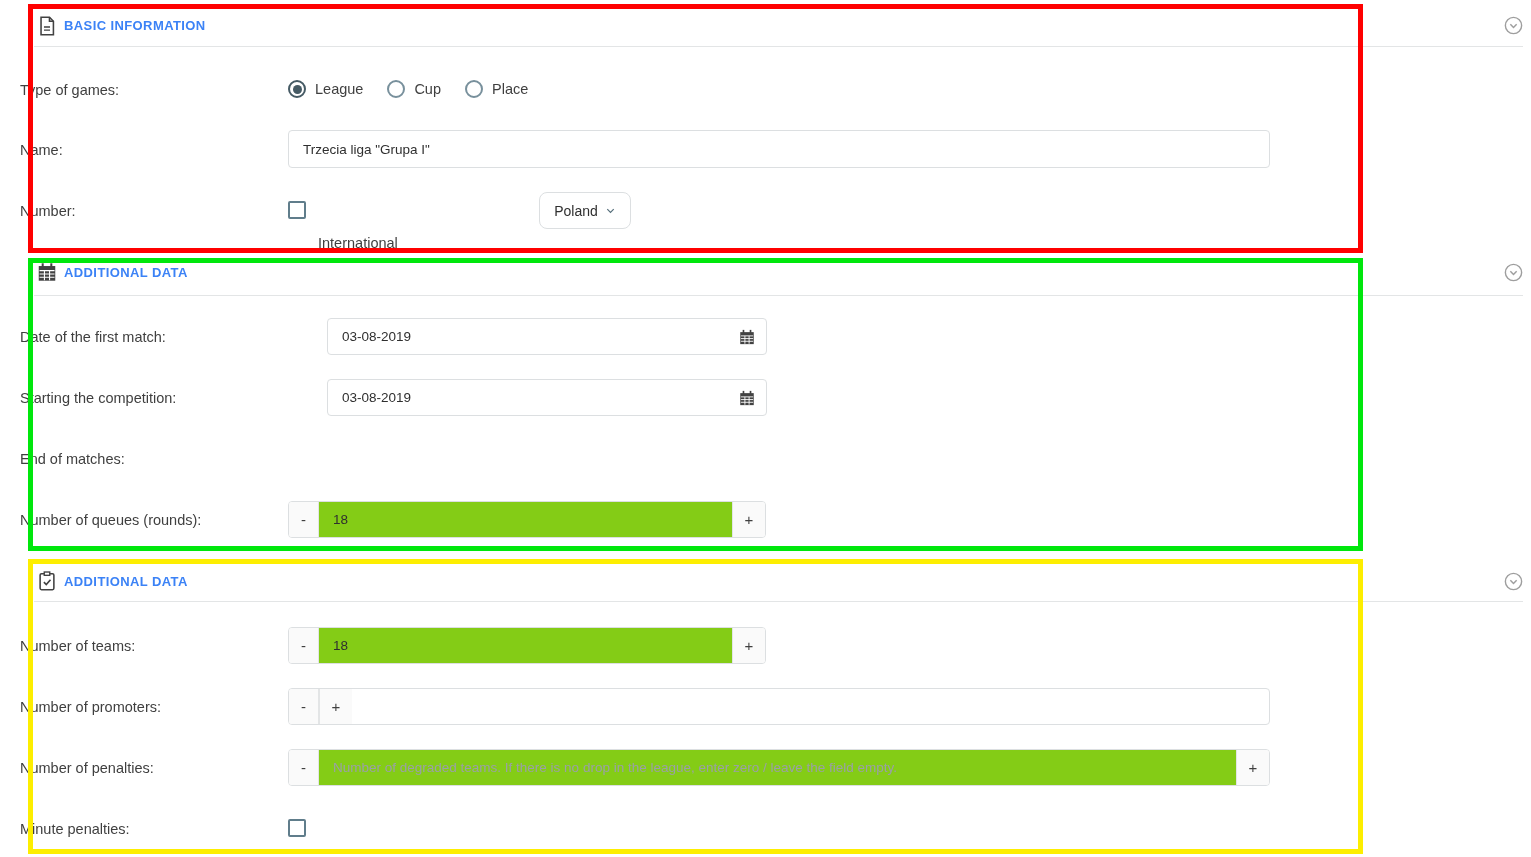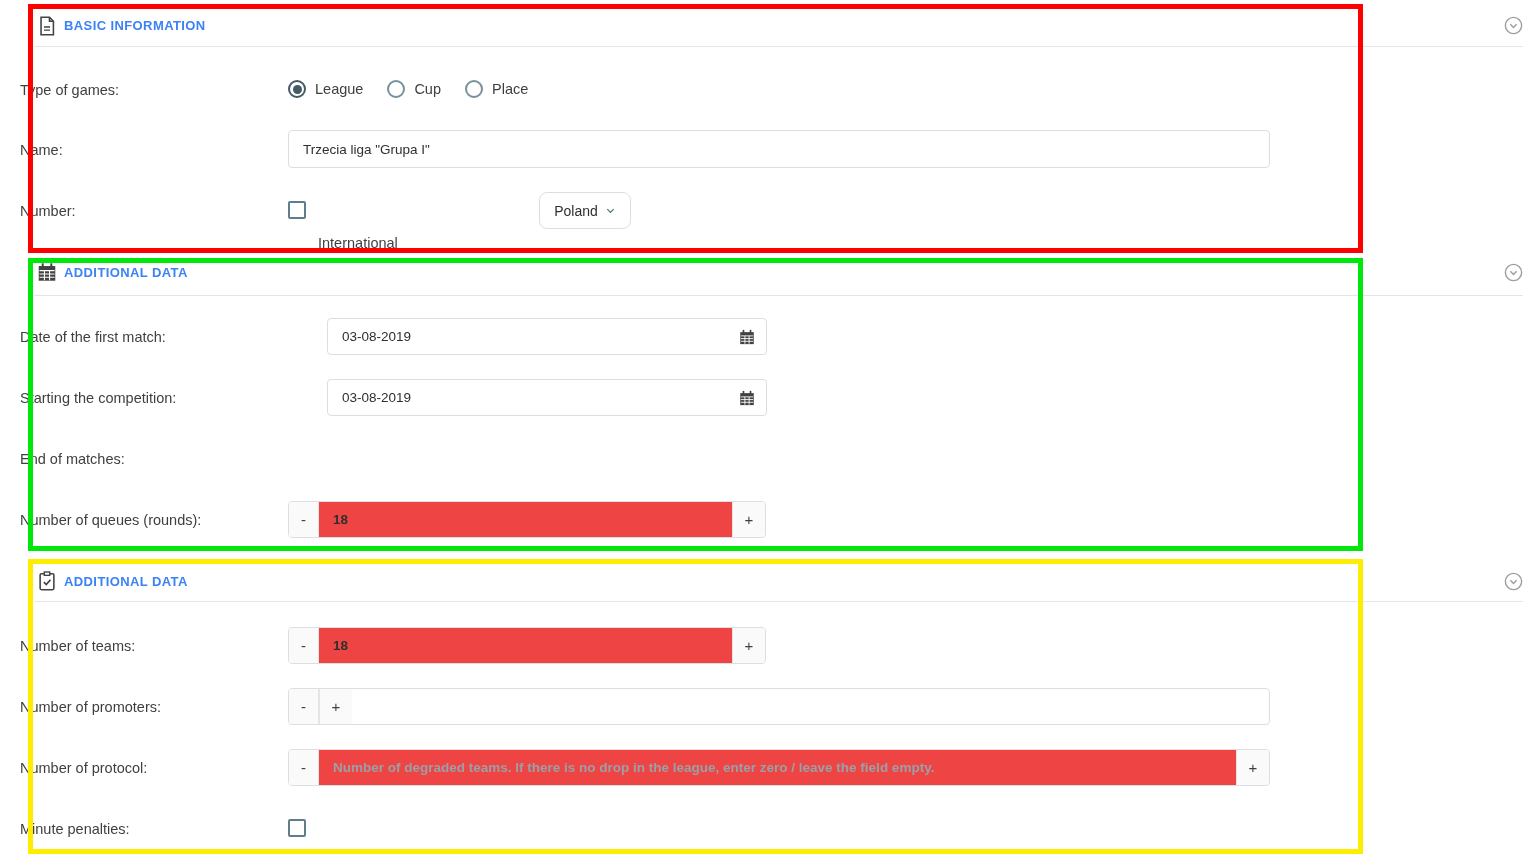--- a/index.html
+++ b/index.html
@@ -78,21 +78,21 @@
     background: #fafafa; color: #3f3f3f;
     font-size: 15px; border: none; cursor: pointer; padding: 0;
     font-family: "Liberation Sans", sans-serif;
   }
   .stepper-minus { width: 30px; border-right: 1px solid #e3e5e6; }
   .stepper-plus  { width: 33px; border-left: 1px solid #e3e5e6; }
   .stepper-value {
     flex: 1 1 auto; border: none; outline: none;
     font-family: "Liberation Sans", sans-serif;
     font-size: 13.5px; color: #2f2f2f; padding: 0 14px;
-    background: #ef4444; min-width: 0; font-weight: bold;
+    background: #84cc16; min-width: 0;
   }
   .stepper-value::placeholder { color: #9aa0a6; opacity: 1; }
 
   
   .radio-group { position: absolute; display: flex; align-items: center; }
   .radio-option { display: flex; align-items: center; cursor: pointer; }
   .radio-circle {
     width: 18px; height: 18px; border-radius: 50%;
     border: 2px solid #78909c; background: #fff;
     display: flex; align-items: center; justify-content: center;
@@ -240,21 +240,21 @@
     <input class="stepper-value" value="18" style="">
     <button class="stepper-btn stepper-plus">+</button>
   </div>
 
   <div class="form-label" style="top:698px">Number of promoters:</div>
   <div class="stepper" style="left:288px; top:688px; width:982px; height:37px">
     <button class="stepper-btn stepper-minus">-</button>
     <button class="stepper-btn stepper-plus">+</button>
   </div>
 
-  <div class="form-label" style="top:759px">Number of protocol:</div>
+  <div class="form-label" style="top:759px">Number of penalties:</div>
   <div class="stepper" style="left:288px; top:749px; width:982px; height:37px">
     <button class="stepper-btn stepper-minus">-</button>
     <input class="stepper-value" placeholder="Number of degraded teams. If there is no drop in the league, enter zero / leave the field empty." style="">
     <button class="stepper-btn stepper-plus">+</button>
   </div>
 
   <div class="form-label" style="top:820px">Minute penalties:</div>
   <div class="checkbox-box" style="left:288px; top:819px"></div>
 
 </div>

